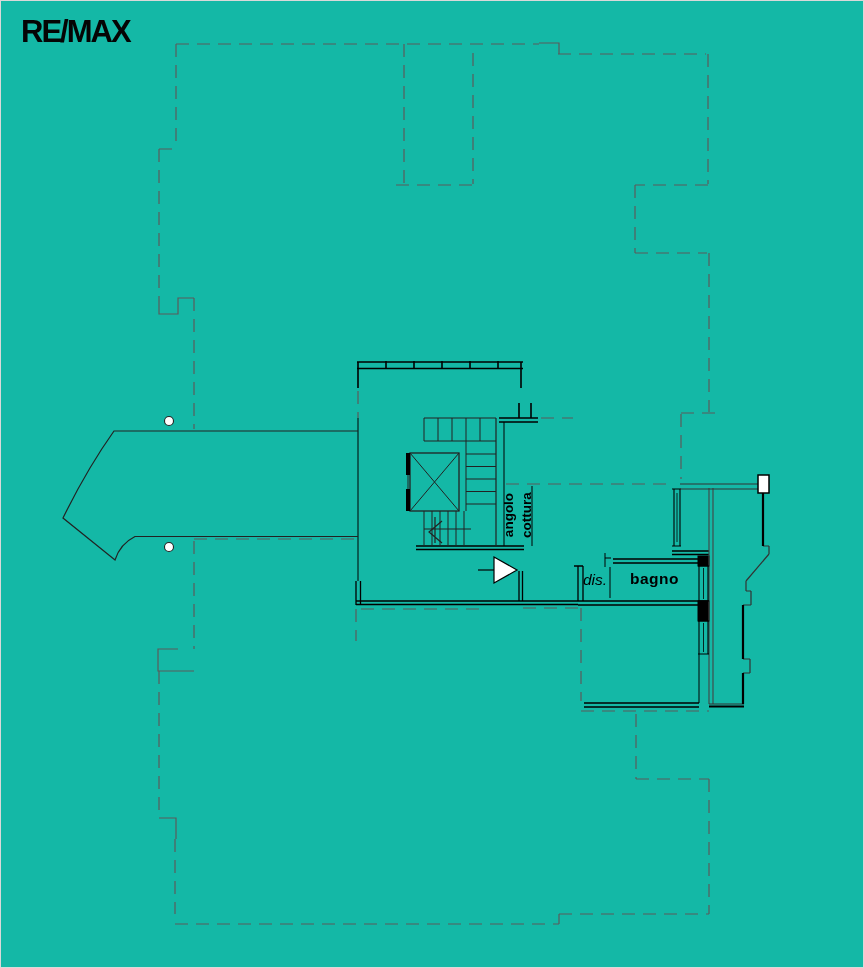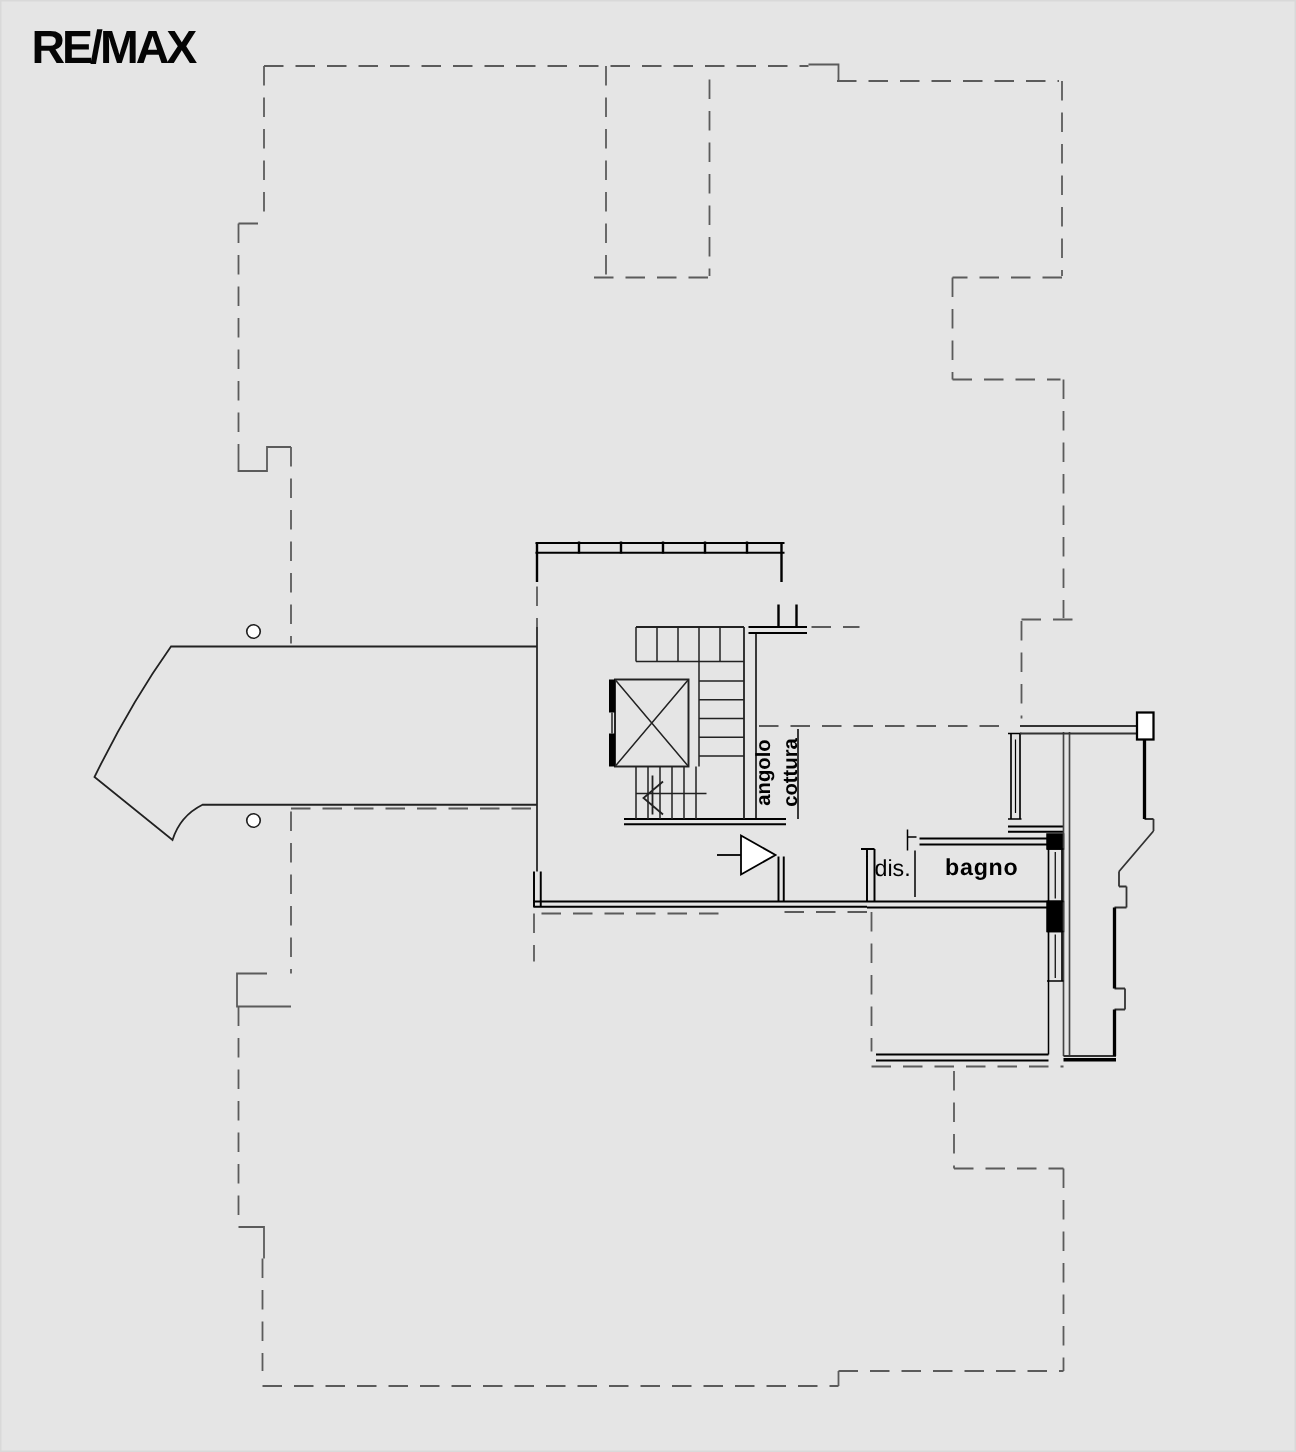--- a/index.html
+++ b/index.html
@@ -1,39 +1,39 @@
 <!DOCTYPE html>
 <html><head>
 <meta charset="utf-8">
 <style>
   html,body{margin:0;padding:0;background:#fff;}
   #page{
     position:relative;
     width:864px;height:968px;
-    background:#e5e5e5;
+    background:#14b8a6;
     font-family:"Liberation Sans", sans-serif;
     overflow:hidden;
     box-sizing:border-box;
     border:1px solid #d9d9d9;
   }
   #plan-svg{position:absolute;left:0;top:0;}
   .label{position:absolute;color:#000;}
   #logo{
     left:20px;top:13px;
     font-size:31px;font-weight:900;letter-spacing:-2px;
     color:#050505;
     font-family:"Liberation Sans", sans-serif;
   }
   #label-kitchen{
     left:481px;top:496px;width:72px;height:36px;
     font-size:13.5px;font-weight:bold;line-height:17.5px;
     text-align:center;white-space:pre-line;
     transform:rotate(-90deg);
   }
-  #label-dis{left:582px;top:570px;font-size:15.5px;}
+  #label-dis{left:582px;top:570px;font-size:15.5px;font-style:italic;}
   #label-bagno{left:629px;top:569px;font-size:15.5px;font-weight:bold;letter-spacing:.5px;text-align:right;}
 </style>
 </head>
 <body>
 
 <div id="page">
 
   <svg id="plan-svg" width="864" height="968" viewBox="0 0 864 968" fill="none" xmlns="http://www.w3.org/2000/svg">
 
     <g stroke="#5b5b5b" stroke-width="1.2" stroke-dasharray="13 8">

